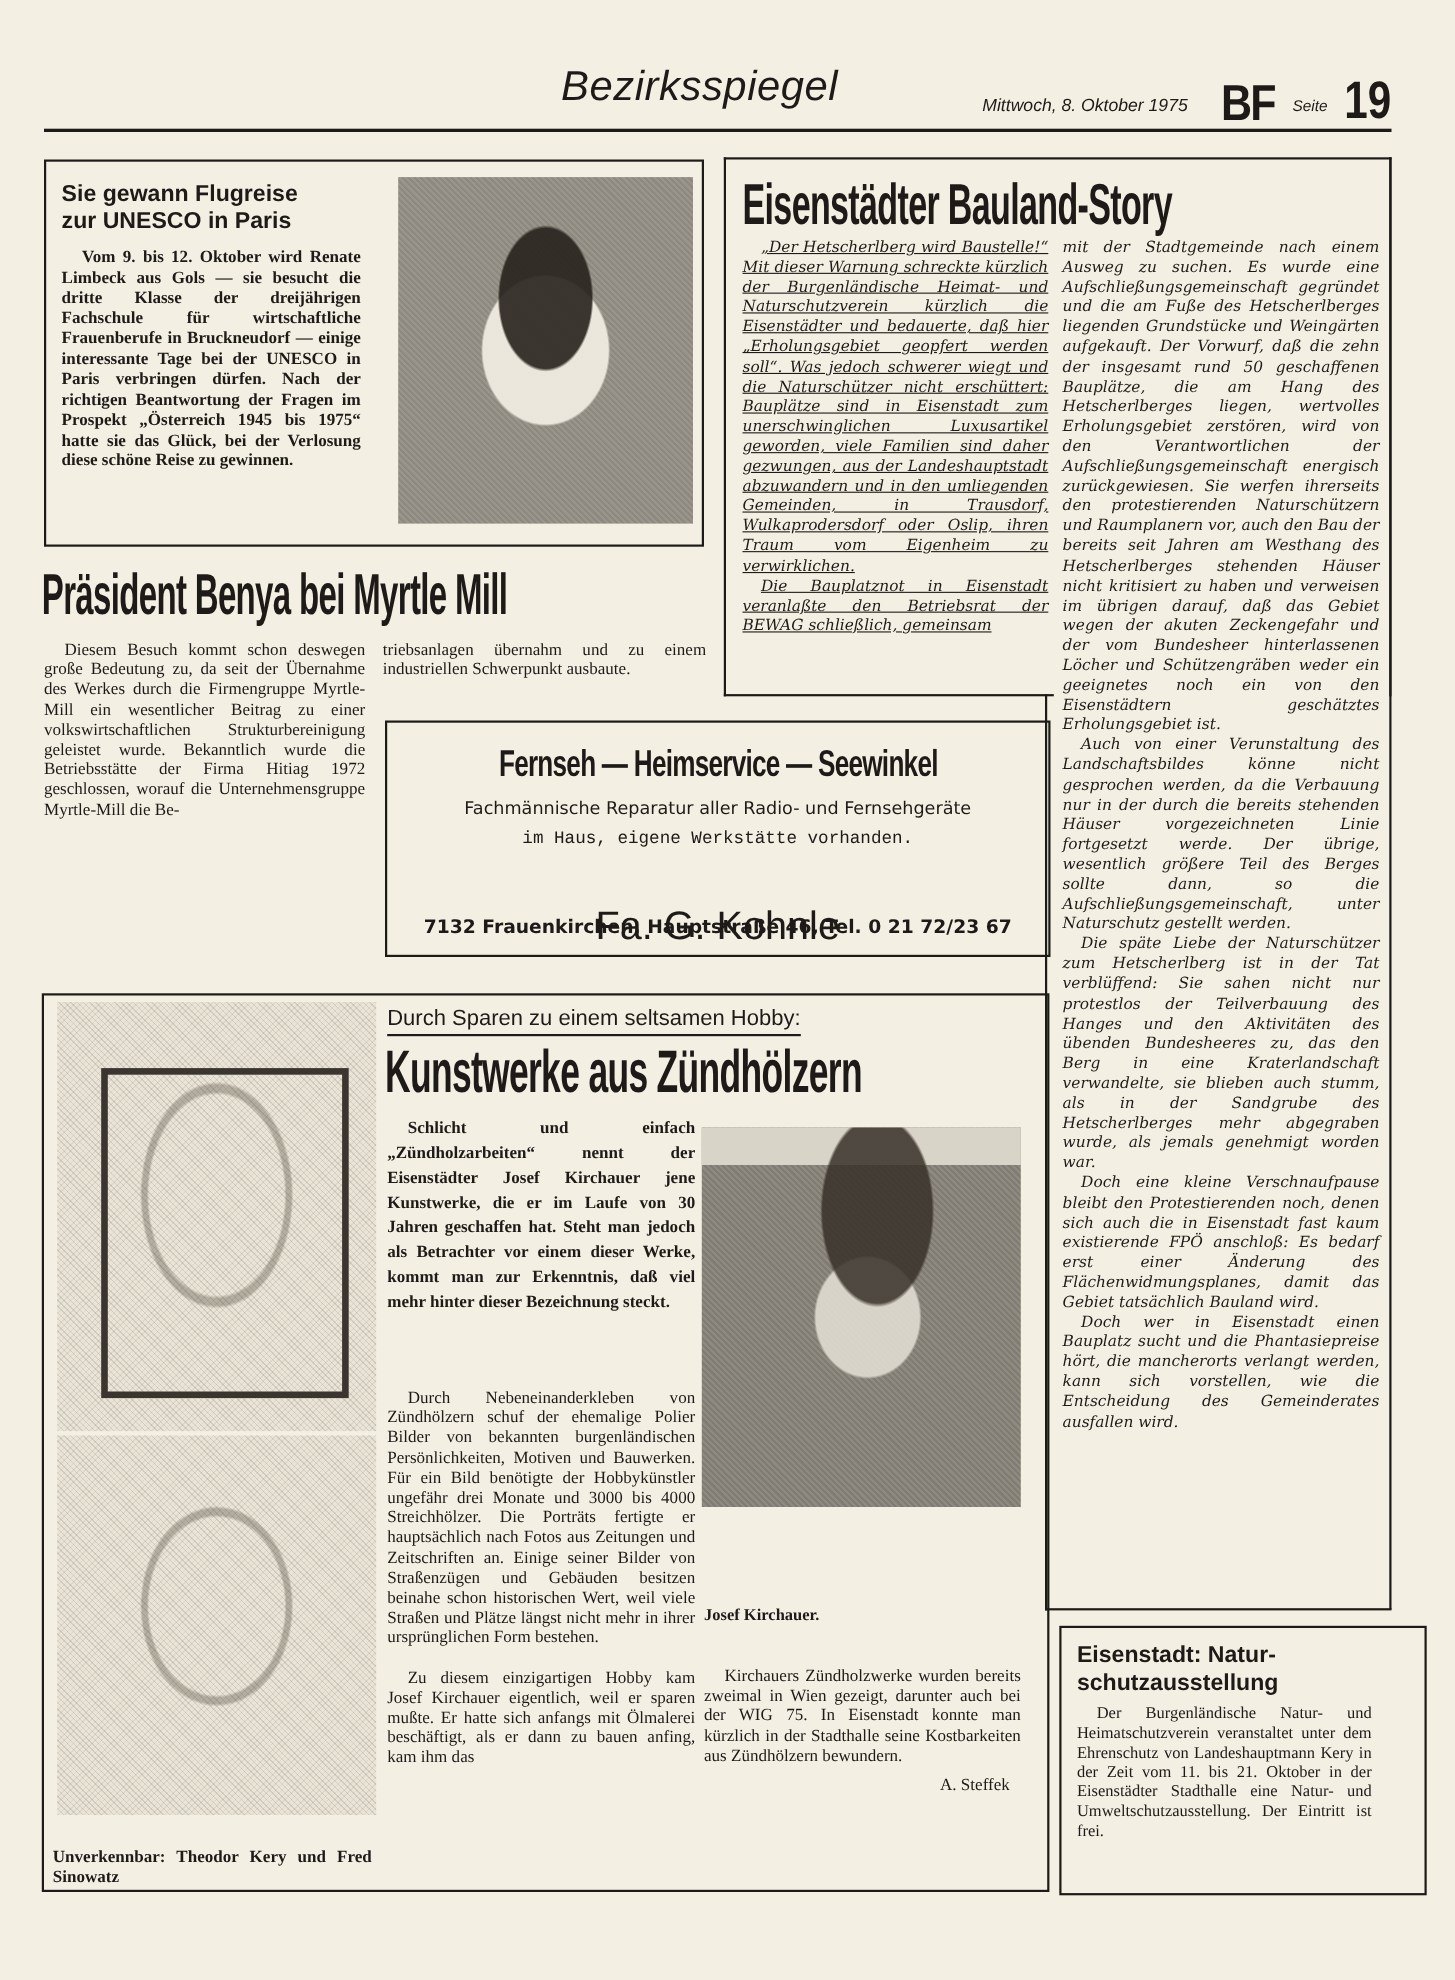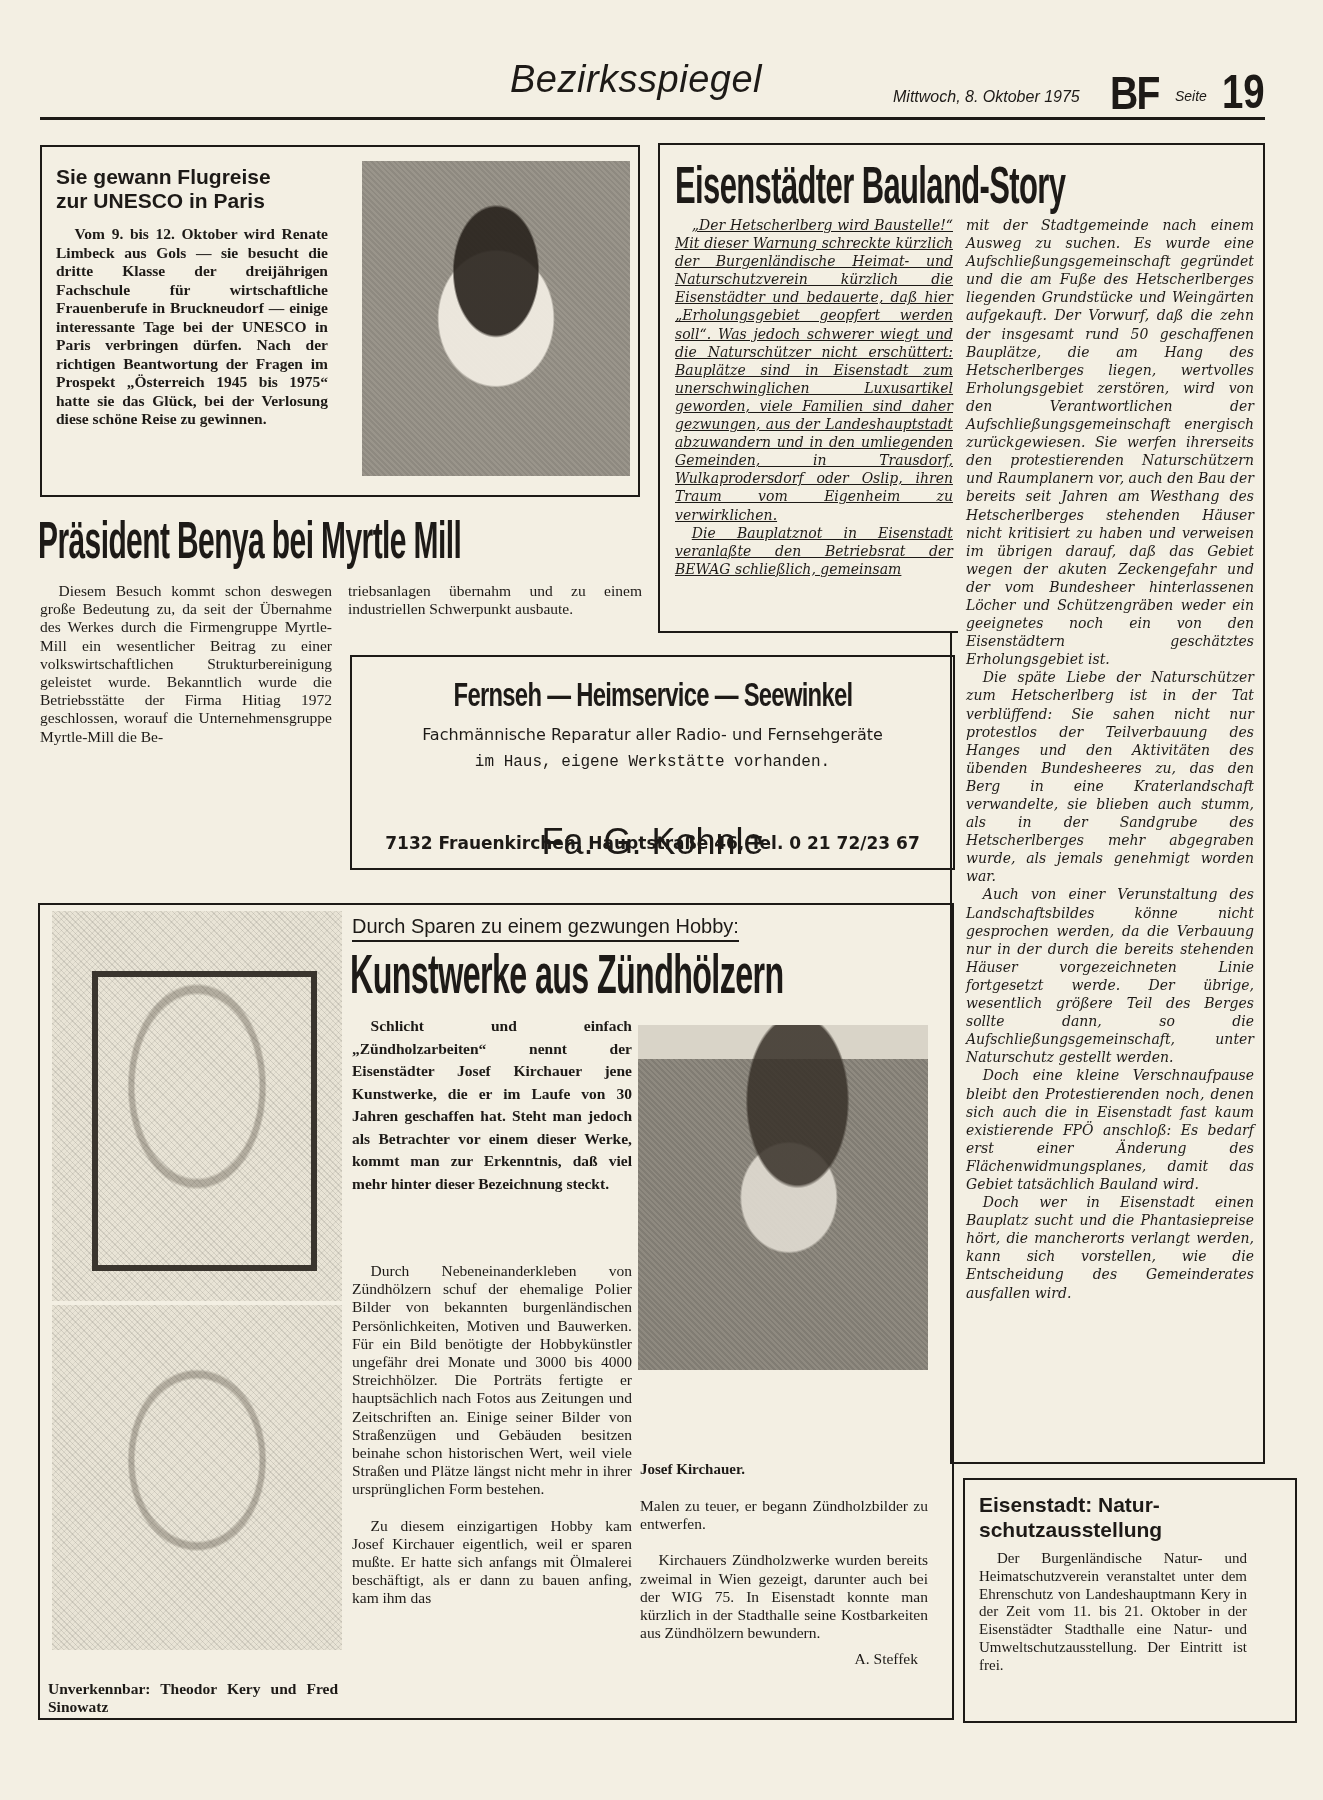--- a/index.html
+++ b/index.html
@@ -122,22 +122,22 @@
 <div class="abs" style="left:950px; top:631px; width:2px; height:833px; background:#1d1a17;"></div>
 
 <div class="abs condensed-head" style="left:675px; top:155px; font-size:50px; transform:scaleX(0.62) scaleY(1.05);">Eisenstädter Bauland-Story</div>
 
 <div class="abs col italic-serif" style="left:675px; top:216px; width:278px; font-size:14px; line-height:18.1px;text-decoration:underline;">
   <p>„Der Hetscherlberg wird Baustelle!“ Mit dieser Warnung schreckte kürzlich der Burgenländische Heimat- und Naturschutzverein kürzlich die Eisenstädter und bedauerte, daß hier „Erholungsgebiet geopfert werden soll“. Was jedoch schwerer wiegt und die Naturschützer nicht erschüttert: Bauplätze sind in Eisenstadt zum unerschwinglichen Luxusartikel geworden, viele Familien sind daher gezwungen, aus der Landeshauptstadt abzuwandern und in den umliegenden Gemeinden, in Trausdorf, Wulkaprodersdorf oder Oslip, ihren Traum vom Eigenheim zu verwirklichen.</p>
   <p>Die Bauplatznot in Eisenstadt veranlaßte den Betriebsrat der BEWAG schließlich, gemeinsam</p>
 </div>
 <div class="abs col italic-serif" style="left:966px; top:216px; width:288px; font-size:14px; line-height:18.1px;">
   <p class="noindent">mit der Stadtgemeinde nach einem Ausweg zu suchen. Es wurde eine Aufschließungsgemeinschaft gegründet und die am Fuße des Hetscherlberges liegenden Grundstücke und Weingärten aufgekauft. Der Vorwurf, daß die zehn der insgesamt rund 50 geschaffenen Bauplätze, die am Hang des Hetscherlberges liegen, wertvolles Erholungsgebiet zerstören, wird von den Verantwortlichen der Aufschließungsgemeinschaft energisch zurückgewiesen. Sie werfen ihrerseits den protestierenden Naturschützern und Raumplanern vor, auch den Bau der bereits seit Jahren am Westhang des Hetscherlberges stehenden Häuser nicht kritisiert zu haben und verweisen im übrigen darauf, daß das Gebiet wegen der akuten Zeckengefahr und der vom Bundesheer hinterlassenen Löcher und Schützengräben weder ein geeignetes noch ein von den Eisenstädtern geschätztes Erholungsgebiet ist.</p>
+  <p>Auch von einer Verunstaltung des Landschaftsbildes könne nicht gesprochen werden, da die Verbauung nur in der durch die bereits stehenden Häuser vorgezeichneten Linie fortgesetzt werde. Der übrige, wesentlich größere Teil des Berges sollte dann, so die Aufschließungsgemeinschaft, unter Naturschutz gestellt werden.</p>
   <p>Die späte Liebe der Naturschützer zum Hetscherlberg ist in der Tat verblüffend: Sie sahen nicht nur protestlos der Teilverbauung des Hanges und den Aktivitäten des übenden Bundesheeres zu, das den Berg in eine Kraterlandschaft verwandelte, sie blieben auch stumm, als in der Sandgrube des Hetscherlberges mehr abgegraben wurde, als jemals genehmigt worden war.</p>
-  <p>Auch von einer Verunstaltung des Landschaftsbildes könne nicht gesprochen werden, da die Verbauung nur in der durch die bereits stehenden Häuser vorgezeichneten Linie fortgesetzt werde. Der übrige, wesentlich größere Teil des Berges sollte dann, so die Aufschließungsgemeinschaft, unter Naturschutz gestellt werden.</p>
   <p>Doch eine kleine Verschnaufpause bleibt den Protestierenden noch, denen sich auch die in Eisenstadt fast kaum existierende FPÖ anschloß: Es bedarf erst einer Änderung des Flächenwidmungsplanes, damit das Gebiet tatsächlich Bauland wird.</p>
   <p>Doch wer in Eisenstadt einen Bauplatz sucht und die Phantasiepreise hört, die mancherorts verlangt werden, kann sich vorstellen, wie die Entscheidung des Gemeinderates ausfallen wird.</p>
 </div>
 
 <div class="abs box" style="left:963px; top:1478px; width:334px; height:245px;">
   <div class="abs" style="left:14px; top:12px; font-family:'Liberation Sans',sans-serif; font-weight:bold; font-size:21px; line-height:25px;">
     <div>Eisenstadt: Natur-</div>
     <div>schutzausstellung</div>
   </div>
   <div class="abs col plain-serif" style="left:14px; top:70px; width:268px; font-size:15px; line-height:17.8px;">
@@ -145,32 +145,31 @@
   </div>
 </div>
 
 <div class="abs box" style="left:38px; top:903px; width:916px; height:817px;">
   <div class="abs sketch" style="left:12px; top:6px; width:290px; height:390px; border:4px solid #6a645a; border-width:0;">
     <div style="position:absolute; left:40px; top:60px; width:225px; height:300px; border:6px solid #3a352e;"></div>
   </div>
   <div class="abs sketch" style="left:12px; top:400px; width:290px; height:345px;"></div>
   <div class="abs bold-serif" style="left:8px; top:775px; width:290px; font-size:15.5px; line-height:18px; text-align:justify;">Unverkennbar: Theodor Kery und Fred Sinowatz</div>
 
-  <div class="abs" style="left:312px; top:10px; font-family:'Liberation Sans',sans-serif; font-size:20px; padding-bottom:2px; border-bottom:2px solid #1d1a17;">Durch Sparen zu einem gezwungen Hobby:</div>
+  <div class="abs" style="left:312px; top:10px; font-family:'Liberation Sans',sans-serif; font-size:20px; padding-bottom:2px; border-bottom:2px solid #1d1a17;">Durch Sparen zu einem seltsamen Hobby:</div>
   <div class="abs condensed-head" style="left:310px; top:38px; font-size:52px; transform:scaleX(0.62) scaleY(1.05);">Kunstwerke aus Zündhölzern</div>
 
   <div class="abs col bold-serif" style="left:312px; top:110px; width:280px; font-size:15.5px; line-height:22.5px;">
     <p>Schlicht und einfach „Zündholzarbeiten“ nennt der Eisenstädter Josef Kirchauer jene Kunstwerke, die er im Laufe von 30 Jahren geschaffen hat. Steht man jedoch als Betrachter vor einem dieser Werke, kommt man zur Erkenntnis, daß viel mehr hinter dieser Bezeichnung steckt.</p>
   </div>
 
   <div class="abs photo-man" style="left:598px; top:120px; width:290px; height:345px;"></div>
   <div class="abs bold-serif" style="left:600px; top:556px; font-size:15px;">Josef Kirchauer.</div>
 
   <div class="abs col plain-serif" style="left:312px; top:357px; width:280px; font-size:15.5px; line-height:18.2px;">
     <p>Durch Nebeneinanderkleben von Zündhölzern schuf der ehemalige Polier Bilder von bekannten burgenländischen Persönlichkeiten, Motiven und Bauwerken. Für ein Bild benötigte der Hobbykünstler ungefähr drei Monate und 3000 bis 4000 Streichhölzer. Die Porträts fertigte er hauptsächlich nach Fotos aus Zeitungen und Zeitschriften an. Einige seiner Bilder von Straßenzügen und Gebäuden besitzen beinahe schon historischen Wert, weil viele Straßen und Plätze längst nicht mehr in ihrer ursprünglichen Form bestehen.</p>
     <p style="margin-top:18px;">Zu diesem einzigartigen Hobby kam Josef Kirchauer eigentlich, weil er sparen mußte. Er hatte sich anfangs mit Ölmalerei beschäftigt, als er dann zu bauen anfing, kam ihm das</p>
   </div>
   <div class="abs col plain-serif" style="left:600px; top:592px; width:288px; font-size:15.5px; line-height:18.2px;">
-    <p class="noindent">Malen zu teuer, er begann Zündholzbilder zu entwerfen.</p>
     <p style="margin-top:18px;">Kirchauers Zündholzwerke wurden bereits zweimal in Wien gezeigt, darunter auch bei der WIG 75. In Eisenstadt konnte man kürzlich in der Stadthalle seine Kostbarkeiten aus Zündhölzern bewundern.</p>
     <div style="text-align:right; margin-top:8px; padding-right:10px;">A. Steffek</div>
   </div>
 </div>
 
 </body></html>

